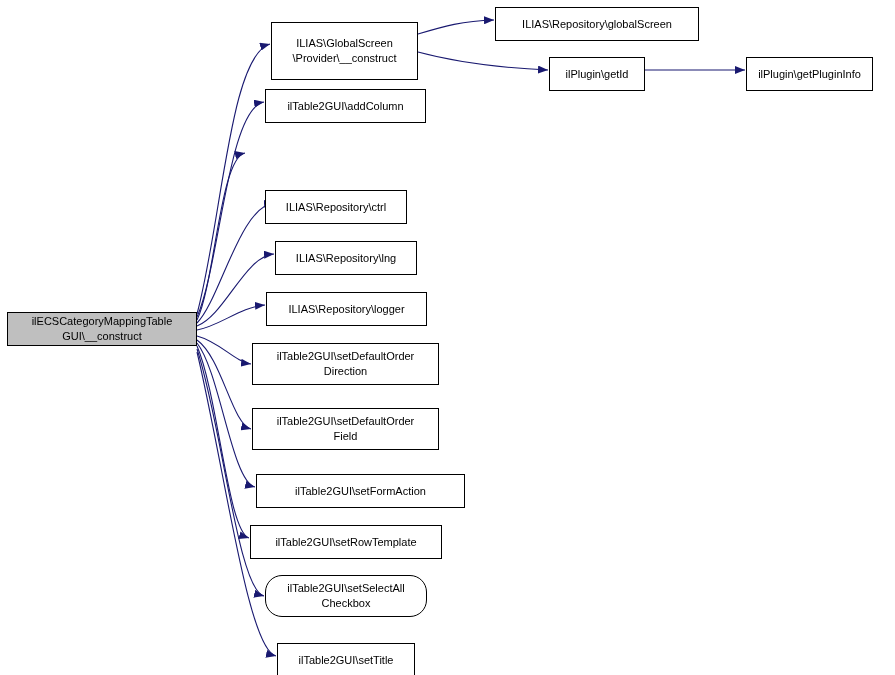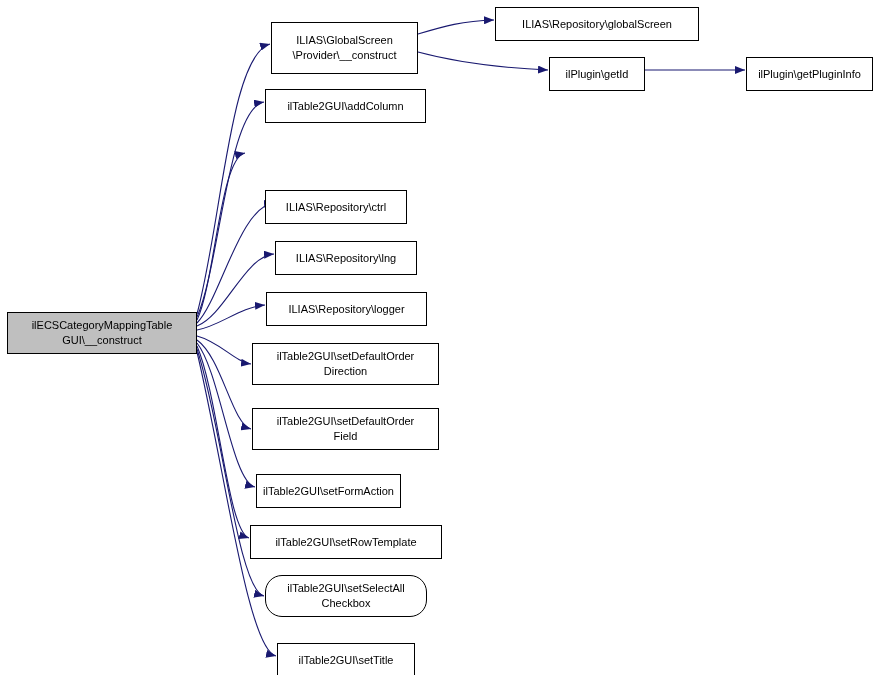--- a/index.html
+++ b/index.html
@@ -69,42 +69,42 @@
     <path class="edge" marker-end="url(#arrow)" d="M197,340 C222,358 232,424 251,429"></path>
     <path class="edge" marker-end="url(#arrow)" d="M197,343 C220,372 232,482 255,487"></path>
     <path class="edge" marker-end="url(#arrow)" d="M197,346 C218,395 228,532 249,538"></path>
     <path class="edge" marker-end="url(#arrow)" d="M197,349 C222,425 238,590 264,596"></path>
     <path class="edge" marker-end="url(#arrow)" d="M197,352 C225,470 248,650 276,656"></path>
     <path class="edge" marker-end="url(#arrow)" d="M418,34 C445,26 462,21 494,20"></path>
     <path class="edge" marker-end="url(#arrow)" d="M418,52 C455,62 505,68 548,70"></path>
     <path class="edge" marker-end="url(#arrow)" d="M645,70 C678,70 710,70 745,70"></path>
   </svg>
 
-  <div class="node root" style="left:7px; top:312px; width:190px; height:42px;">ilECSCategoryMappingTable
+  <div class="node root" style="left:7px; top:312px; width:190px; height:34px;">ilECSCategoryMappingTable
 GUI\__construct</div>
 
-  <div class="node" style="left:271px; top:22px; width:147px; height:52px;">ILIAS\GlobalScreen
+  <div class="node" style="left:271px; top:22px; width:147px; height:58px;">ILIAS\GlobalScreen
 \Provider\__construct</div>
 
   <div class="node" style="left:265px; top:89px; width:161px; height:26px;">ilTable2GUI\addColumn</div>
 
 
   <div class="node" style="left:265px; top:190px; width:142px; height:26px;">ILIAS\Repository\ctrl</div>
 
   <div class="node" style="left:275px; top:241px; width:142px; height:26px;">ILIAS\Repository\lng</div>
 
   <div class="node" style="left:266px; top:292px; width:161px; height:26px;">ILIAS\Repository\logger</div>
 
   <div class="node" style="left:252px; top:343px; width:187px; height:42px;">ilTable2GUI\setDefaultOrder
 Direction</div>
 
   <div class="node" style="left:252px; top:408px; width:187px; height:42px;">ilTable2GUI\setDefaultOrder
 Field</div>
 
-  <div class="node" style="left:256px; top:474px; width:145px; height:26px;">ilTable2GUI\setFormAction</div>
+  <div class="node" style="left:256px; top:474px; width:209px; height:26px;">ilTable2GUI\setFormAction</div>
 
   <div class="node" style="left:250px; top:525px; width:192px; height:26px;">ilTable2GUI\setRowTemplate</div>
 
   <div class="node" style="left:265px; top:575px; width:162px; height:42px;border-radius:17px;">ilTable2GUI\setSelectAll
 Checkbox</div>
 
   <div class="node" style="left:277px; top:643px; width:138px; height:26px;">ilTable2GUI\setTitle</div>
 
   <div class="node" style="left:495px; top:7px; width:204px; height:26px;">ILIAS\Repository\globalScreen</div>
 

